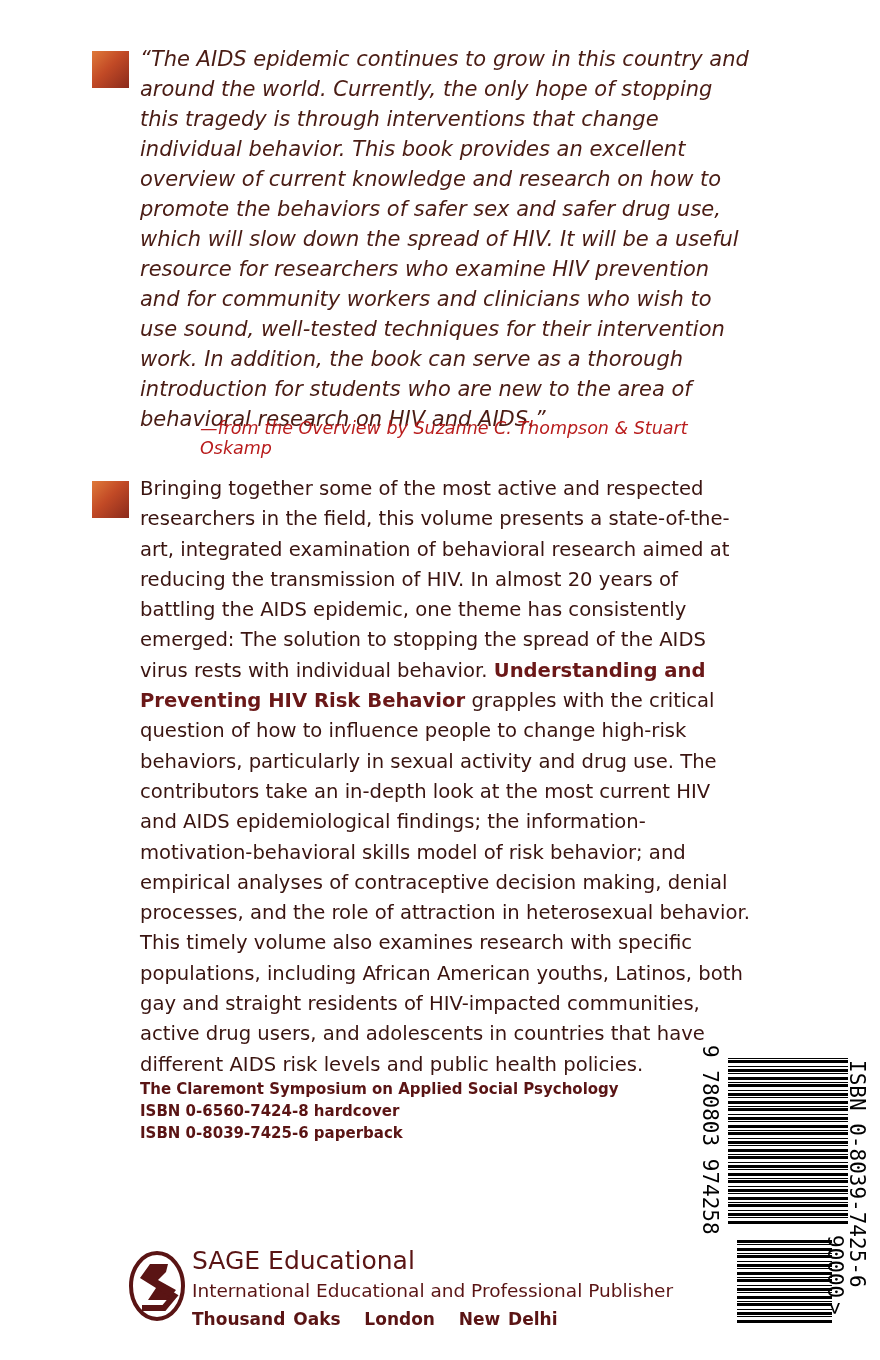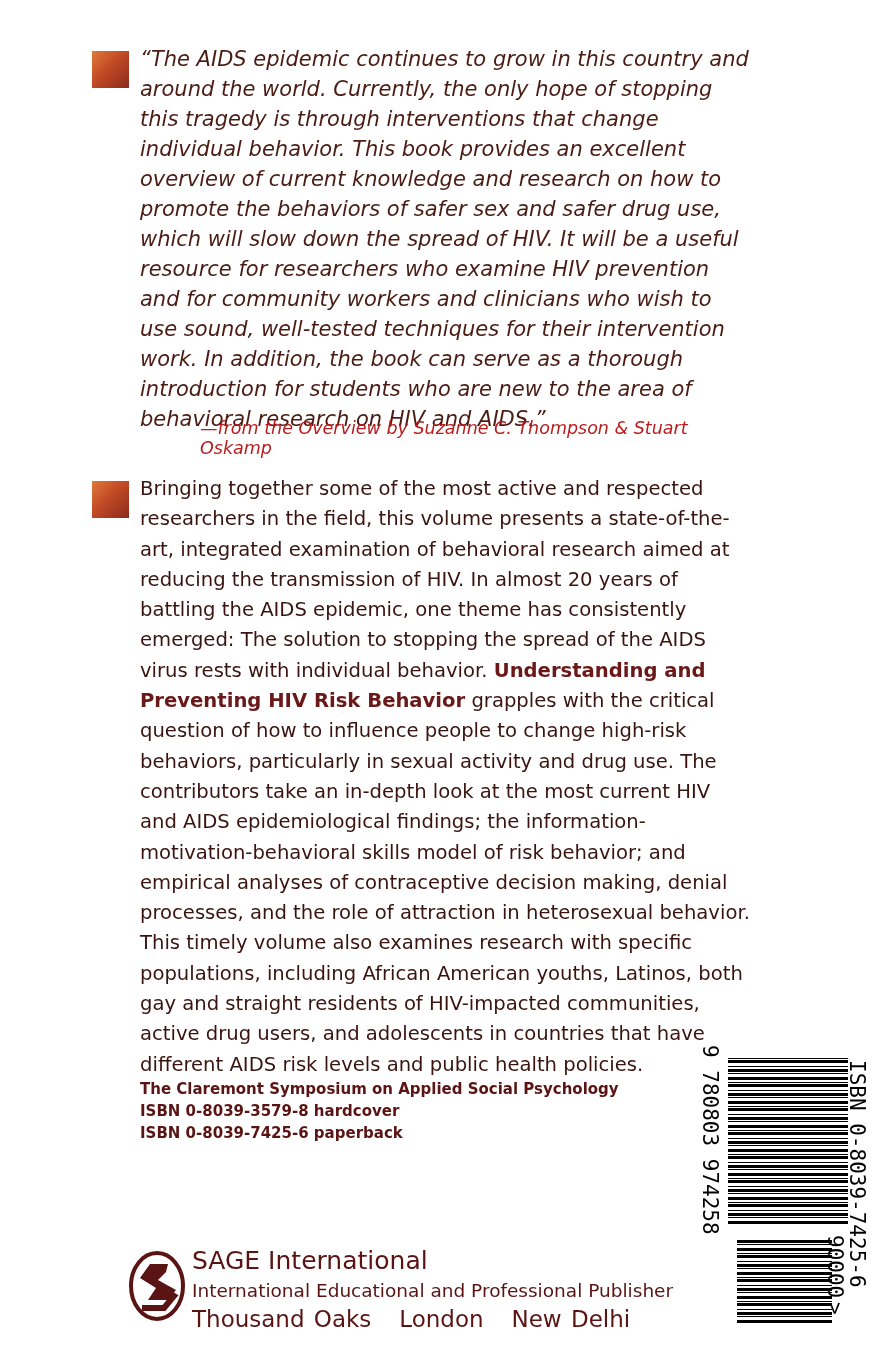--- a/index.html
+++ b/index.html
@@ -7,47 +7,47 @@
   .bullet{position:absolute;width:37px;height:37px;background:linear-gradient(135deg,#e07a3a 0%,#c24a26 45%,#8a2a1c 100%);}
   .quote{position:absolute;left:140px;top:44px;width:610px;font-style:italic;font-size:21px;line-height:30px;color:#4a1c14;}
   .attrib{position:absolute;left:200px;top:418px;width:560px;font-style:italic;font-size:17.5px;color:#b91c1c;}
   .body{position:absolute;left:140px;top:474px;width:610px;font-size:19.6px;line-height:30.3px;color:#3a1410;}
   .body b{color:#6a1818;}
   .series{position:absolute;left:140px;top:1078px;font-weight:bold;font-size:15px;line-height:22px;color:#5a1414;}
   .logo{position:absolute;left:128px;top:1250px;width:58px;height:72px;}
   .pub{position:absolute;left:192px;top:1245px;color:#5a1414;}
   .pub .name{font-size:25px;line-height:32px;}
   .pub .tag{font-size:18.5px;line-height:28px;}
-  .pub .cities{font-size:23px;line-height:28px;word-spacing:2px;}
+  .pub .cities{font-size:17px;line-height:28px;word-spacing:2px;font-weight:bold;}
   .barcode{position:absolute;left:700px;top:1040px;width:170px;height:290px;}
   .bc-text{font-family:"DejaVu Sans Mono",monospace;font-size:21px;fill:#000;}
 </style>
 </head>
 <body>
 
 <div class="bullet" style="left:92px;top:51px;"></div>
 <div class="quote">“The AIDS epidemic continues to grow in this country and around the world. Currently, the only hope of stopping this tragedy is through interventions that change individual behavior. This book provides an excellent overview of current knowledge and research on how to promote the behaviors of safer sex and safer drug use, which will slow down the spread of HIV. It will be a useful resource for researchers who examine HIV prevention and for community workers and clinicians who wish to use sound, well-tested techniques for their intervention work. In addition, the book can serve as a thorough introduction for students who are new to the area of behavioral research on HIV and AIDS.”</div>
 <div class="attrib">—from the Overview by Suzanne C. Thompson &amp; Stuart Oskamp</div>
 
 <div class="bullet" style="left:92px;top:481px;"></div>
 <div class="body"><span>Bringing together some of the most active and respected researchers in the field, this volume presents a state-of-the-art, integrated examination of behavioral research aimed at reducing the transmission of HIV. In almost 20 years of battling the AIDS epidemic, one theme has consistently emerged: The solution to stopping the spread of the AIDS virus rests with individual behavior. </span><b>Understanding and Preventing HIV Risk Behavior</b><span> grapples with the critical question of how to influence people to change high-risk behaviors, particularly in sexual activity and drug use. The contributors take an in-depth look at the most current HIV and AIDS epidemiological findings; the information-motivation-behavioral skills model of risk behavior; and empirical analyses of contraceptive decision making, denial processes, and the role of attraction in heterosexual behavior. This timely volume also examines research with specific populations, including African American youths, Latinos, both gay and straight residents of HIV-impacted communities, active drug users, and adolescents in countries that have different AIDS risk levels and public health policies.</span></div>
 
 <div class="series">
   <div>The Claremont Symposium on Applied Social Psychology</div>
-  <div>ISBN 0-8039-3579-8 hardcover</div>
+  <div>ISBN 0-6560-7424-8 hardcover</div>
   <div>ISBN 0-8039-7425-6 paperback</div>
 </div>
 
 <svg class="logo" viewBox="0 0 58 72">
   <ellipse cx="29" cy="36" rx="26" ry="33" fill="none" stroke="#5a1414" stroke-width="4"></ellipse>
   <path d="M40 14 L22 14 L12 28 L28 38 L20 50 L40 50 L48 40 L30 30 L38 22 Z" fill="#5a1414"></path>
   <path d="M14 58 L36 58 L46 46 L30 36" fill="none" stroke="#5a1414" stroke-width="6"></path>
 </svg>
 <div class="pub">
-  <div class="name">SAGE International</div>
+  <div class="name">SAGE Educational</div>
   <div class="tag">International Educational and Professional Publisher</div>
   <div class="cities" style="white-space:pre;">Thousand Oaks   London   New Delhi</div>
 </div>
 
 <svg class="barcode" viewBox="0 0 170 290">
   <g id="bars-main">
       <rect x="28" y="18" width="120" height="1" fill="#000"></rect>
       <rect x="28" y="20" width="120" height="3" fill="#000"></rect>
       <rect x="28" y="26" width="120" height="1" fill="#000"></rect>
       <rect x="28" y="29" width="120" height="3" fill="#000"></rect>

